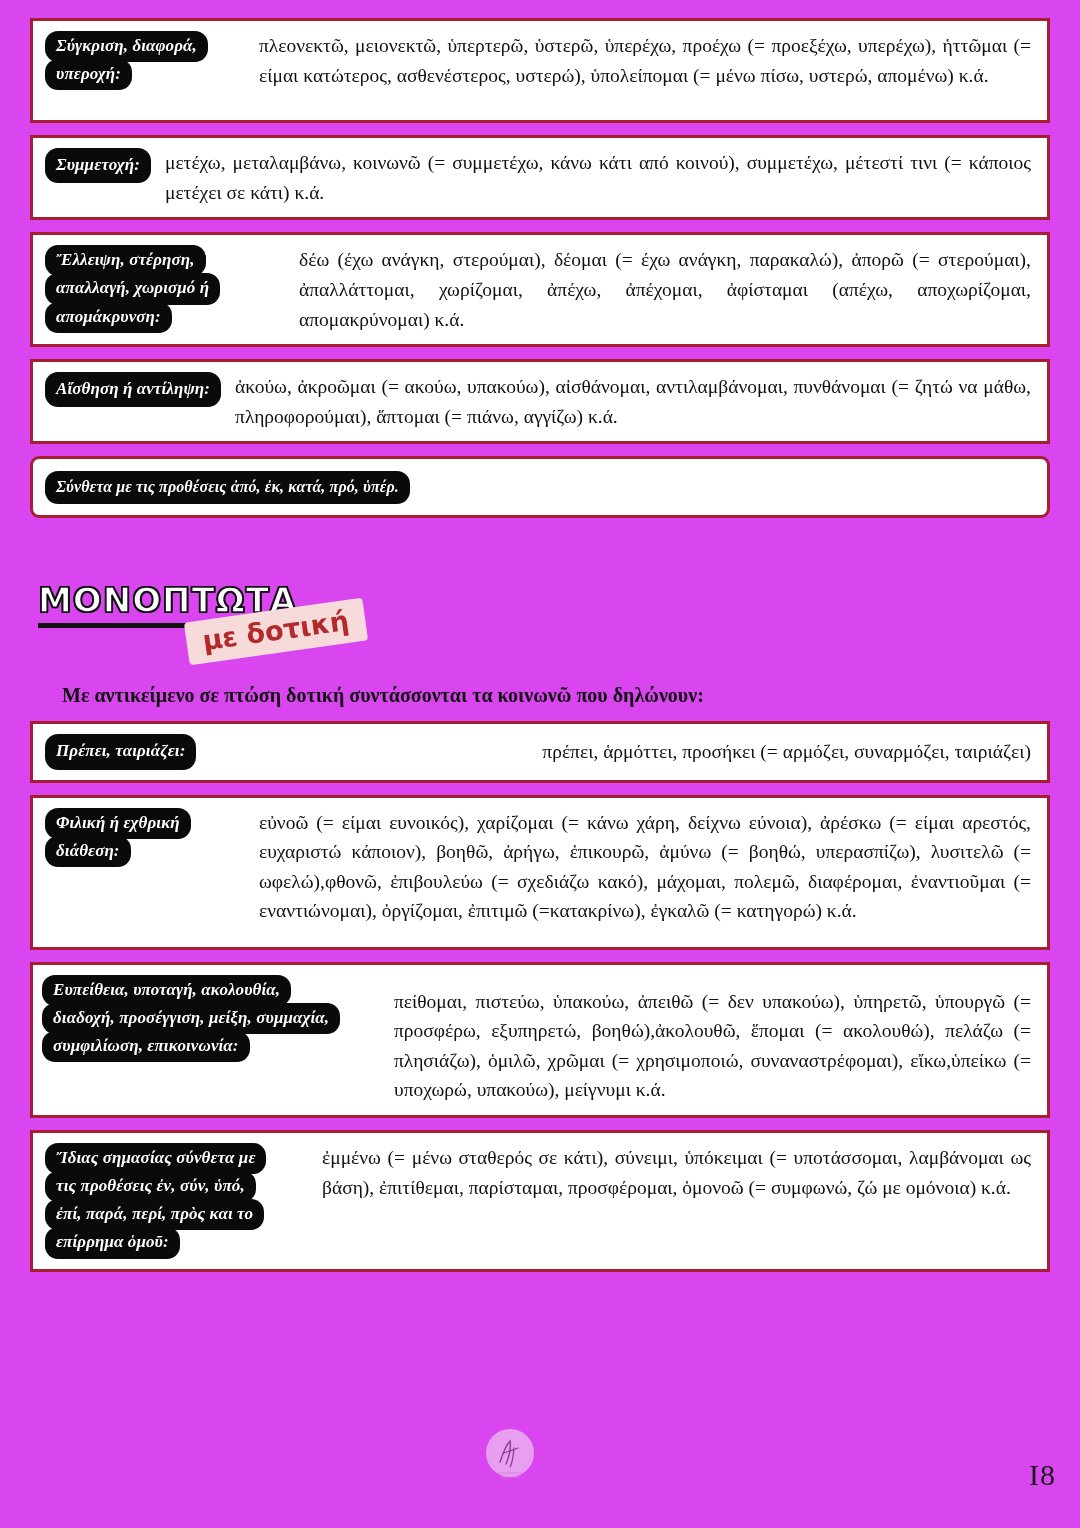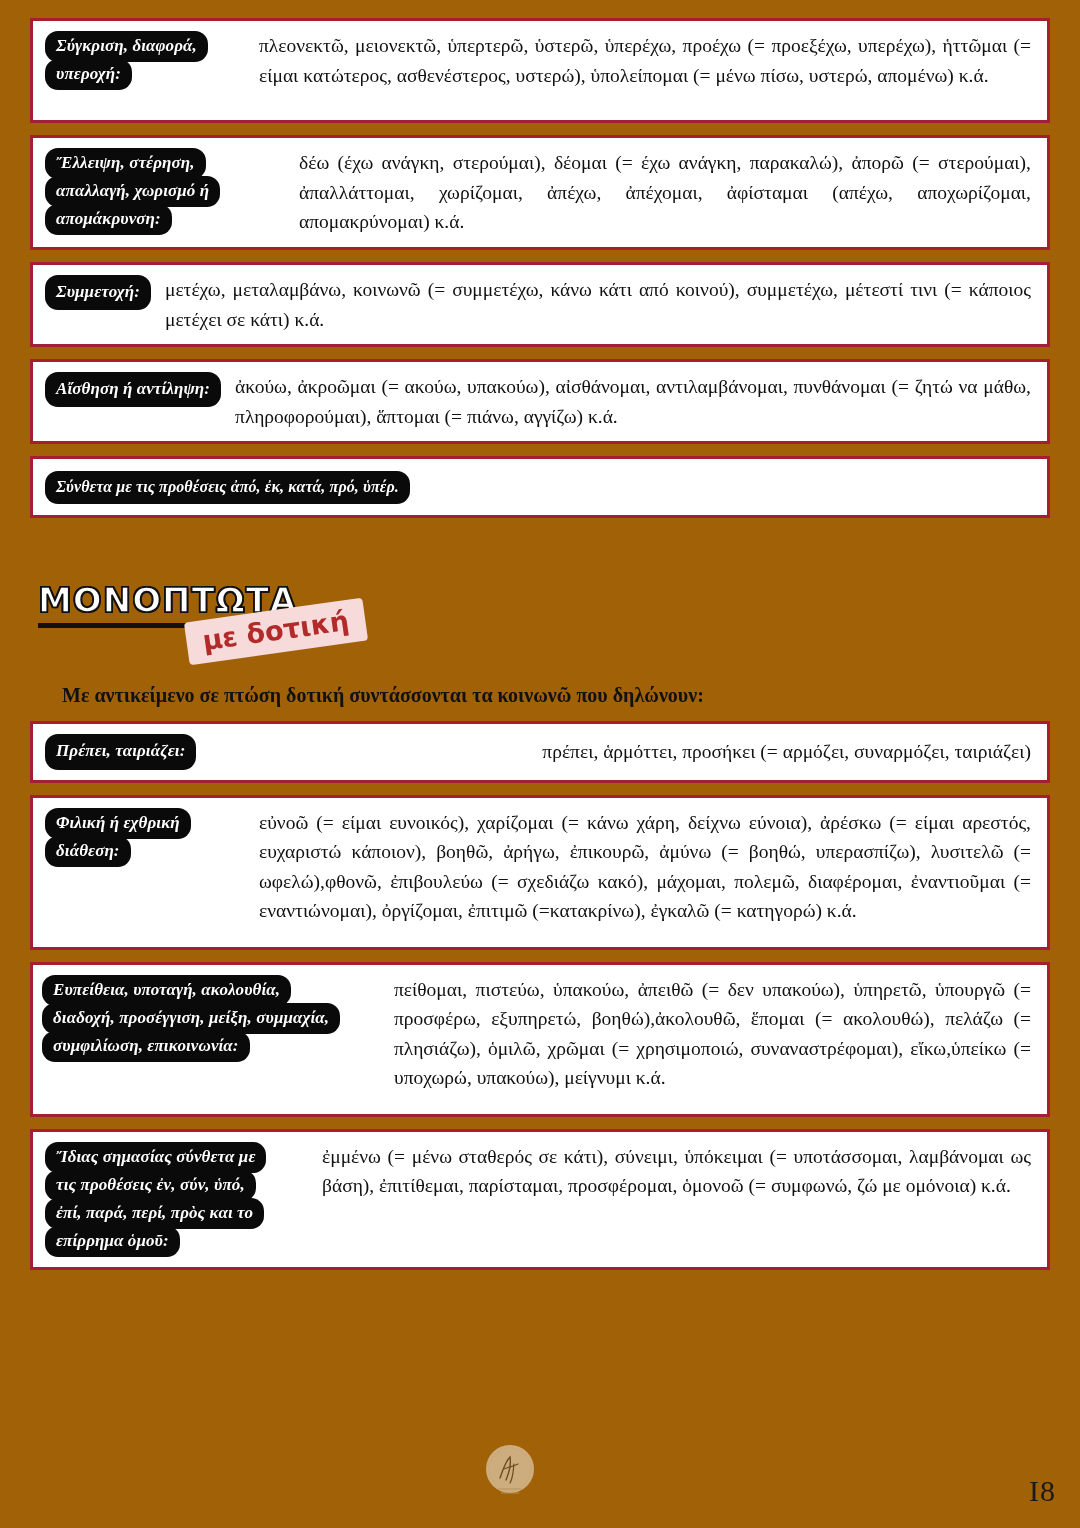--- a/index.html
+++ b/index.html
@@ -4,21 +4,21 @@
 <style>
   html, body {
     margin: 0;
     padding: 0;
     background: #ffffff;
   }
   .page {
     position: relative;
     width: 1080px;
     height: 1528px;
-    background: #a16207;
+    background: #d946ef;
     font-family: "Liberation Serif", "DejaVu Serif", serif;
     overflow: hidden;
     box-sizing: border-box;
   }
 
   
   .entry {
     position: relative;
     border: 3px solid #a51e32;
     background: #ffffff;
@@ -126,21 +126,21 @@
     font-weight: bold;
     font-size: 20px;
     color: #111111;
   }
 
   
   .footer {
     position: absolute;
     left: 0;
     right: 0;
-    bottom: 16px;
+    bottom: 32px;
     height: 70px;
   }
   .watermark {
     position: absolute;
     left: 480px;
     top: 0;
     width: 60px;
     height: 62px;
     opacity: 0.5;
   }
@@ -162,44 +162,44 @@
   <div style="padding-top:18px;">
 
     <div class="entry" style="min-height:105px;">
       <div class="label multiline w-md">
         <span class="lrow">Σύγκριση, διαφορά,</span>
         <span class="lrow">υπεροχή:</span>
       </div>
       <div class="verbs">πλεονεκτῶ, μειονεκτῶ, ὑπερτερῶ, ὑστερῶ, ὑπερέχω, προέχω (= προεξέχω, υπερέχω), ἡττῶμαι (= είμαι κατώτερος, ασθενέστερος, υστερώ), ὑπολείπομαι (= μένω πίσω, υστερώ, απομένω) κ.ά.</div>
     </div>
 
+    <div class="entry" style="min-height:80px;">
+      <div class="label w-sm" style="width:auto;">
+        <span class="lrow">Συμμετοχή:</span>
+      </div>
+      <div class="verbs">μετέχω, μεταλαμβάνω, κοινωνῶ (= συμμετέχω, κάνω κάτι από κοινού), συμμετέχω, μέτεστί τινι (= κάποιος μετέχει σε κάτι) κ.ά.</div>
+    </div>
+
     <div class="entry" style="min-height:105px;">
       <div class="label multiline w-lg">
         <span class="lrow">Ἔλλειψη, στέρηση,</span>
         <span class="lrow">απαλλαγή, χωρισμό ή</span>
         <span class="lrow">απομάκρυνση:</span>
       </div>
       <div class="verbs">δέω (έχω ανάγκη, στερούμαι), δέομαι (= έχω ανάγκη, παρακαλώ), ἀπορῶ (= στερούμαι), ἀπαλλάττομαι, χωρίζομαι, ἀπέχω, ἀπέχομαι, ἀφίσταμαι (απέχω, αποχωρίζομαι, απομακρύνομαι) κ.ά.</div>
     </div>
 
     <div class="entry" style="min-height:80px;">
-      <div class="label w-sm" style="width:auto;">
-        <span class="lrow">Συμμετοχή:</span>
-      </div>
-      <div class="verbs">μετέχω, μεταλαμβάνω, κοινωνῶ (= συμμετέχω, κάνω κάτι από κοινού), συμμετέχω, μέτεστί τινι (= κάποιος μετέχει σε κάτι) κ.ά.</div>
-    </div>
-
-    <div class="entry" style="min-height:80px;">
       <div class="label" style="width:auto;">
         <span class="lrow">Αἴσθηση ή αντίληψη:</span>
       </div>
       <div class="verbs">ἀκούω, ἀκροῶμαι (= ακούω, υπακούω), αἰσθάνομαι, αντιλαμβάνομαι, πυνθάνομαι (= ζητώ να μάθω, πληροφορούμαι), ἅπτομαι (= πιάνω, αγγίζω) κ.ά.</div>
     </div>
 
-    <div class="entry single" style="min-height:62px;">
+    <div class="entry single" style="min-height:62px;border-radius:9px;">
       <div class="label" style="width:auto;font-size:16px;">
         <span class="lrow">Σύνθετα με τις προθέσεις ἀπό, ἐκ, κατά, πρό, ὑπέρ.</span>
       </div>
     </div>
   </div>
 
   <div class="section-head">
     <span class="monoptota">ΜΟΝΟΠΤΩΤΑ</span>
     <span class="dotiki">με δοτική</span>
   </div>
@@ -222,21 +222,21 @@
       </div>
       <div class="verbs">εὐνοῶ (= είμαι ευνοικός), χαρίζομαι (= κάνω χάρη, δείχνω εύνοια), ἀρέσκω (= είμαι αρεστός, ευχαριστώ κάποιον), βοηθῶ, ἀρήγω, ἐπικουρῶ, ἀμύνω (= βοηθώ, υπερασπίζω), λυσιτελῶ (= ωφελώ),φθονῶ, ἐπιβουλεύω (= σχεδιάζω κακό), μάχομαι, πολεμῶ, διαφέρομαι, ἐναντιοῦμαι (= εναντιώνομαι), ὀργίζομαι, ἐπιτιμῶ (=κατακρίνω), ἐγκαλῶ (= κατηγορώ) κ.ά.</div>
     </div>
 
     <div class="entry" style="min-height:155px;padding-left:9px;">
       <div class="label multiline w-xl">
         <span class="lrow">Ευπείθεια, υποταγή, ακολουθία,</span>
         <span class="lrow">διαδοχή, προσέγγιση, μείξη, συμμαχία,</span>
         <span class="lrow">συμφιλίωση, επικοινωνία:</span>
       </div>
-      <div class="verbs" style="padding-left:22px;">πείθομαι, πιστεύω, ὑπακούω, ἀπειθῶ (= δεν υπακούω), ὑπηρετῶ, ὑπουργῶ (= προσφέρω, εξυπηρετώ, βοηθώ),ἀκολουθῶ, ἕπομαι (= ακολουθώ), πελάζω (= πλησιάζω), ὁμιλῶ, χρῶμαι (= χρησιμοποιώ, συναναστρέφομαι), εἴκω,ὑπείκω (= υποχωρώ, υπακούω), μείγνυμι κ.ά.</div>
+      <div class="verbs" style="padding-left:22px;margin-top:12px;">πείθομαι, πιστεύω, ὑπακούω, ἀπειθῶ (= δεν υπακούω), ὑπηρετῶ, ὑπουργῶ (= προσφέρω, εξυπηρετώ, βοηθώ),ἀκολουθῶ, ἕπομαι (= ακολουθώ), πελάζω (= πλησιάζω), ὁμιλῶ, χρῶμαι (= χρησιμοποιώ, συναναστρέφομαι), εἴκω,ὑπείκω (= υποχωρώ, υπακούω), μείγνυμι κ.ά.</div>
     </div>
 
 
     <div class="entry" style="min-height:125px;">
       <div class="label multiline w-xxl">
         <span class="lrow">Ἴδιας σημασίας σύνθετα με</span>
         <span class="lrow">τις προθέσεις ἐν, σύν, ὑπό,</span>
         <span class="lrow">ἐπί, παρά, περί, πρὸς και το</span>
         <span class="lrow">επίρρημα ὁμοῦ:</span>
       </div>

